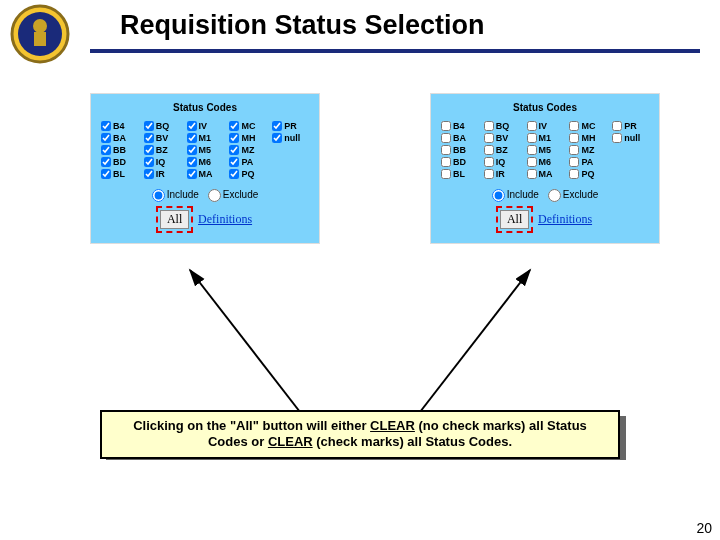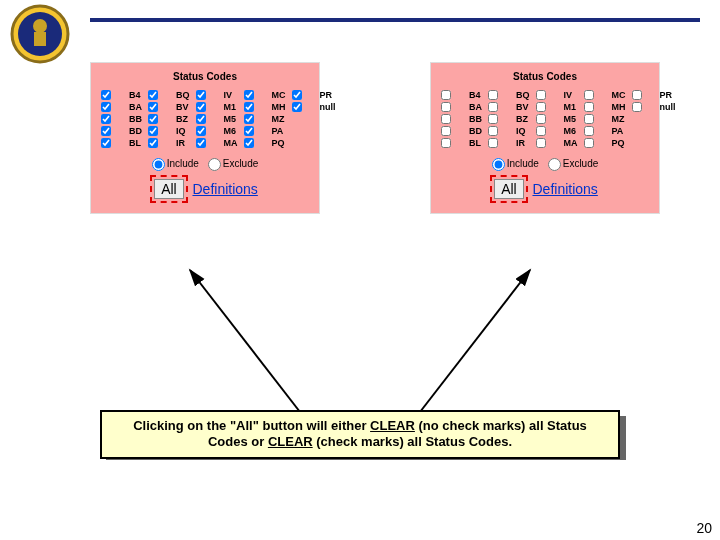--- a/index.html
+++ b/index.html
@@ -6,35 +6,35 @@
   body { width: 720px; height: 540px; background: #fff; font-family: Arial, Helvetica, sans-serif; position: relative; overflow: hidden; }
 
   
   .header { position: relative; padding: 10px 0 0 0; }
   .logo { position: absolute; left: 10px; top: 4px; width: 60px; height: 60px; }
   .title { font-size: 27px; font-weight: bold; text-align: left; padding-left: 120px; color: #000; }
   .hr { height: 4px; background: #1a2a7a; margin: 8px 20px 0 90px; }
 
   
   .content { position: relative; width: 100%; height: 380px; }
-  .panel { position: absolute; width: 230px; background: #fca5a5; border: 1px solid #ddd; padding: 8px 10px 10px 10px; font-size: 10px; }
+  .panel { position: absolute; width: 230px; background: #7dd3fc; border: 1px solid #ddd; padding: 8px 10px 10px 10px; font-size: 10px; }
   .panel-left { left: 90px; top: 40px; }
   .panel-right { left: 430px; top: 40px; }
   .panel-title { font-weight: bold; text-align: center; margin-bottom: 8px; font-size: 10px; }
 
   .grid { display: grid; grid-template-columns: repeat(5, 1fr); gap: 2px 6px; margin-bottom: 10px; }
-  .cb { display: flex; align-items: center; gap: 18px; font-size: 9px; font-weight: bold; white-space: nowrap; }
+  .cb { display: flex; align-items: center; gap: 2px; font-size: 9px; font-weight: bold; white-space: nowrap; }
   .cb input { width: 10px; height: 10px; margin: 0; }
 
   .radios { text-align: center; margin-bottom: 4px; font-size: 10px; }
   .radios label { margin: 0 3px; }
   .radios input { vertical-align: middle; margin-right: 2px; }
 
   .btnrow { text-align: center; position: relative; }
-  .btn { display: inline-block; font-size: 14px; padding: 1px 6px; border: 1px solid #888; background: #eee; cursor: pointer; }
+  .btn { display: inline-block; font-size: 12px; padding: 1px 6px; border: 1px solid #888; background: #eee; cursor: pointer; font-family: Liberation Serif, serif; }
   .btn.link { color: #0033cc; text-decoration: underline; border: none; background: transparent; padding: 1px 2px; }
   .highlight-box { border: 2px dashed #d00; padding: 2px; display: inline-block; }
 
   
   .arrows { position: absolute; left: 0; top: 0; width: 720px; height: 540px; pointer-events: none; }
 
   
   .callout-wrap { position: absolute; left: 100px; top: 410px; }
   .callout-shadow { position: absolute; left: 6px; top: 6px; width: 520px; height: 44px; background: #666; }
   .callout { position: relative; width: 520px; background: #ffffcc; border: 2px solid #000; padding: 6px 10px; font-size: 13px; font-weight: bold; text-align: center; line-height: 1.25; }
@@ -46,20 +46,21 @@
 <body>
 
 <div class="header">
   <svg class="logo" viewBox="0 0 60 60">
     <circle cx="30" cy="30" r="28" fill="#f4c430" stroke="#333" stroke-width="1"></circle>
     <circle cx="30" cy="30" r="22" fill="#1a2a7a"></circle>
     <circle cx="30" cy="22" r="7" fill="#c9a227"></circle>
     <rect x="24" y="28" width="12" height="14" fill="#c9a227"></rect>
     <circle cx="30" cy="30" r="28" fill="none" stroke="#8a6d1a" stroke-width="3"></circle>
   </svg>
+  <div class="title">Requisition Status Selection</div>
   <div class="hr"></div>
 </div>
 
 <div class="content">
 
   <div class="panel panel-left">
     <div class="panel-title">Status Codes</div>
     <div class="grid" id="grid-left">
         <label class="cb">
           <input type="checkbox" checked="" style="">

